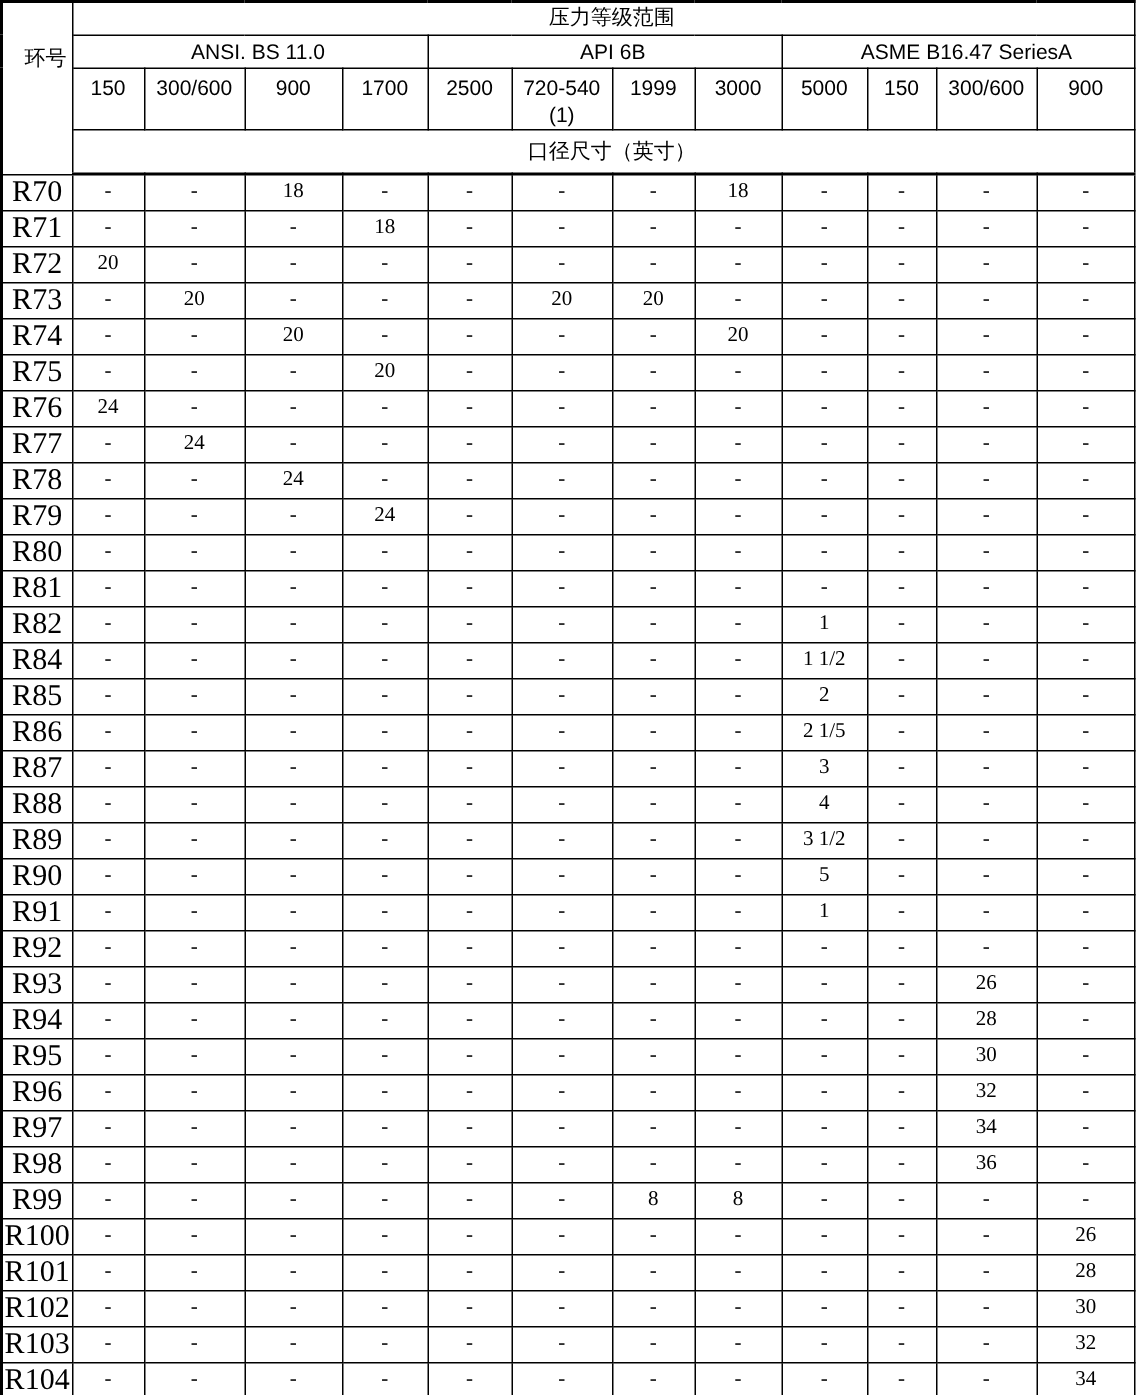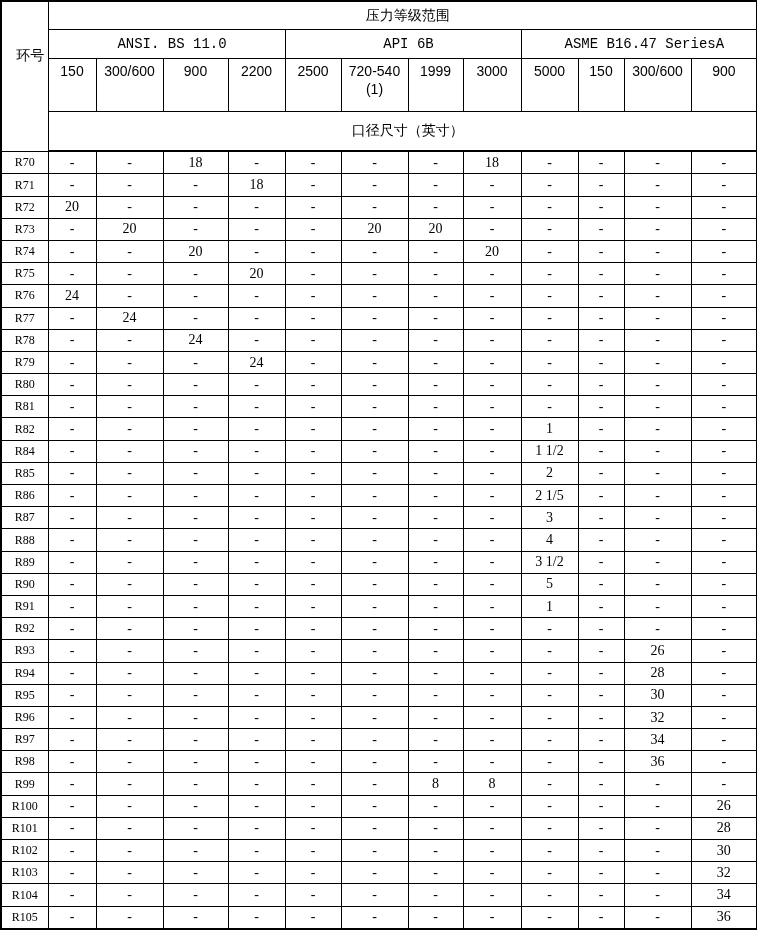--- a/index.html
+++ b/index.html
@@ -6,27 +6,27 @@
   body{font-family:"Liberation Sans", sans-serif;color:#000;}
   .wrap{width:757px;height:930px;background:#fff;box-sizing:border-box;}
   table{border-collapse:collapse;table-layout:fixed;width:757px;height:930px;}
   td{border:1px solid #000;padding:0;text-align:center;vertical-align:middle;overflow:hidden;}
   table{border:2px solid #000;}
   
   tr.r1{height:22px;}
   tr.r2{height:22px;}
   tr.r3{height:41px;}
   tr.r4{height:30px;margin-top:28px;}
-  .h{font-family:Liberation Mono, monospace;font-size:14px;padding-left:11px;}
+  .h{font-family:Liberation Sans, sans-serif;font-size:14px;padding-left:11px;}
   .corner{font-size:14px;vertical-align:middle;padding-bottom:40px;}
   .num{font-family:"Liberation Sans","DejaVu Sans",sans-serif;font-size:14px;
        vertical-align:top;padding-top:3px;white-space:pre-line;line-height:18px;}
   .size-row td{border-bottom:2px solid #000;}
   
-  .lbl{font-family:"Liberation Serif","DejaVu Serif",serif;font-size:12px;}
+  .lbl{font-family:"Liberation Serif","DejaVu Serif",serif;font-size:20px;}
   .d{font-family:"Liberation Serif","DejaVu Serif",serif;font-size:14px;}
 </style>
 </head>
 <body>
 
 <div class="wrap">
   <table>
     <colgroup>
       <col style="width:47px">
         <col style="width:48px">
@@ -49,21 +49,21 @@
       </tr>
       <tr class="r2">
         <td class="h" colspan="4">ANSI. BS 11.0</td>
         <td class="h" colspan="4">API 6B</td>
         <td class="h" colspan="4">ASME B16.47 SeriesA</td>
       </tr>
       <tr class="r3">
         <td class="num">150</td>
         <td class="num">300/600</td>
         <td class="num">900</td>
-        <td class="num">2200</td>
+        <td class="num">1700</td>
         <td class="num">2500</td>
         <td class="num">720-540
 (1)</td>
         <td class="num">1999</td>
         <td class="num">3000</td>
         <td class="num">5000</td>
         <td class="num">150</td>
         <td class="num">300/600</td>
         <td class="num">900</td>
       </tr>

